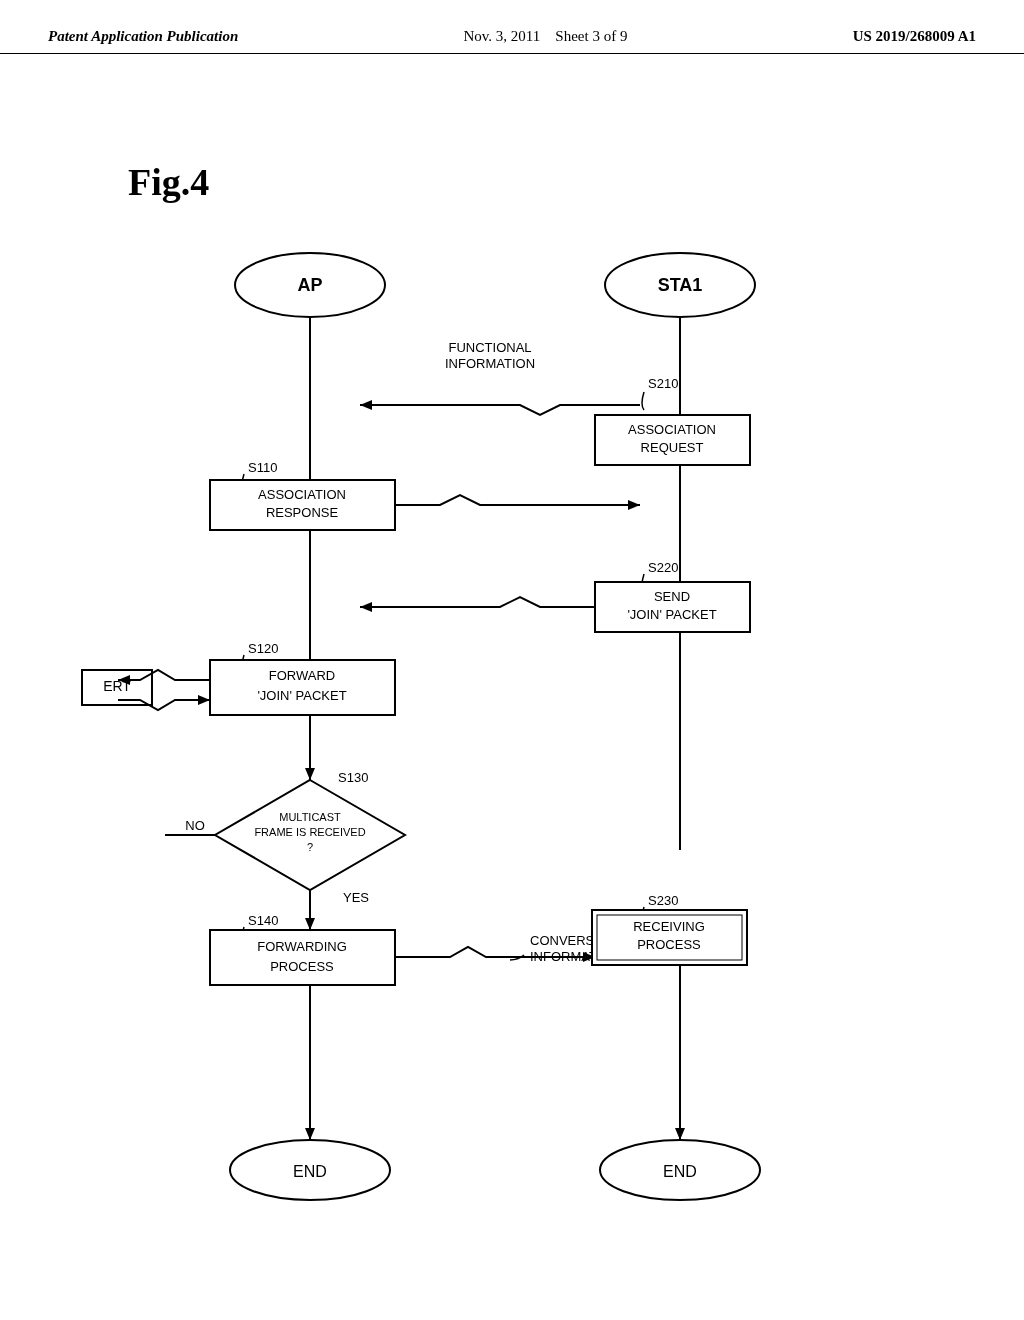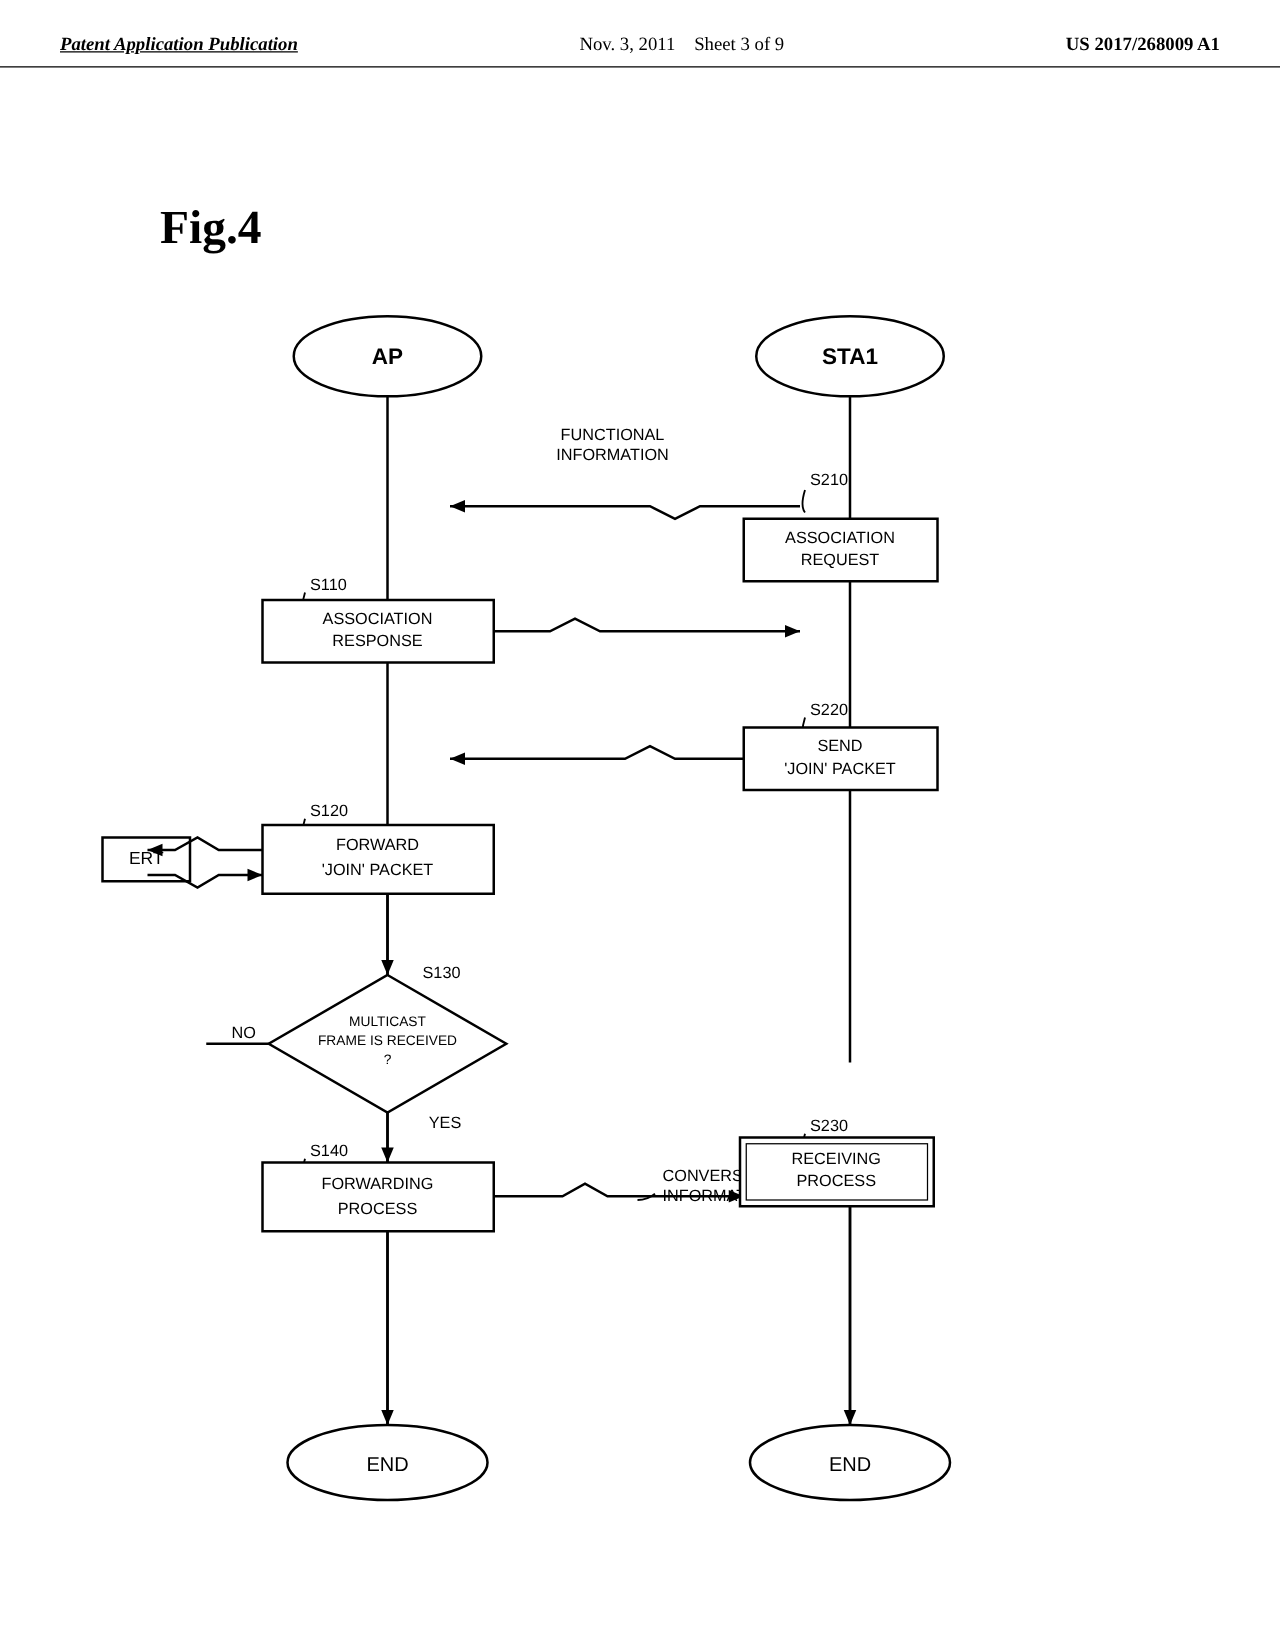--- a/index.html
+++ b/index.html
@@ -18,21 +18,20 @@
       justify-content: space-between;
       align-items: flex-start;
       padding: 28px 48px 0 48px;
       border-bottom: 1px solid #000;
       padding-bottom: 8px;
     }
     .header-left {
       font-size: 15px;
       font-weight: bold;
       font-style: italic;
-      text-decoration: underline;
     }
     .header-center {
       font-size: 15px;
       text-align: center;
     }
     .header-right {
       font-size: 15px;
       font-weight: bold;
     }
 
@@ -67,21 +66,21 @@
   </style>
 </head>
 <body>
 
 <div class="header">
   <div class="header-left">Patent Application Publication</div>
   <div class="header-center">
     <span>Nov. 3, 2011</span>&nbsp;&nbsp;&nbsp;
     <span>Sheet 3 of 9</span>
   </div>
-  <div class="header-right">US 2017/268009 A1</div>
+  <div class="header-right">US 2019/268009 A1</div>
 </div>
 
 <div class="fig-label">Fig.4</div>
 
 <div class="diagram">
   <svg viewBox="0 0 1024 1100" xmlns="http://www.w3.org/2000/svg" font-family="Arial, sans-serif">
 
     <ellipse cx="310" cy="85" rx="75" ry="32" fill="white" stroke="black" stroke-width="2"></ellipse>
     <text x="310" y="91" text-anchor="middle" font-size="18" font-weight="bold">AP</text>
 

